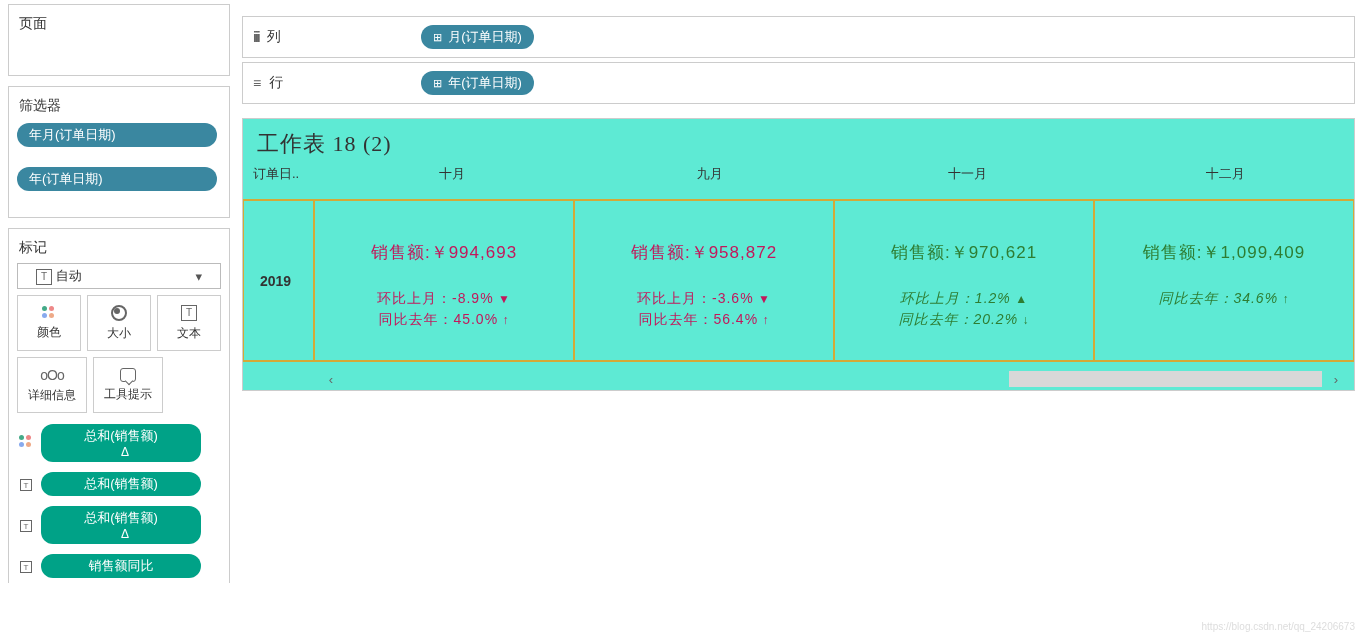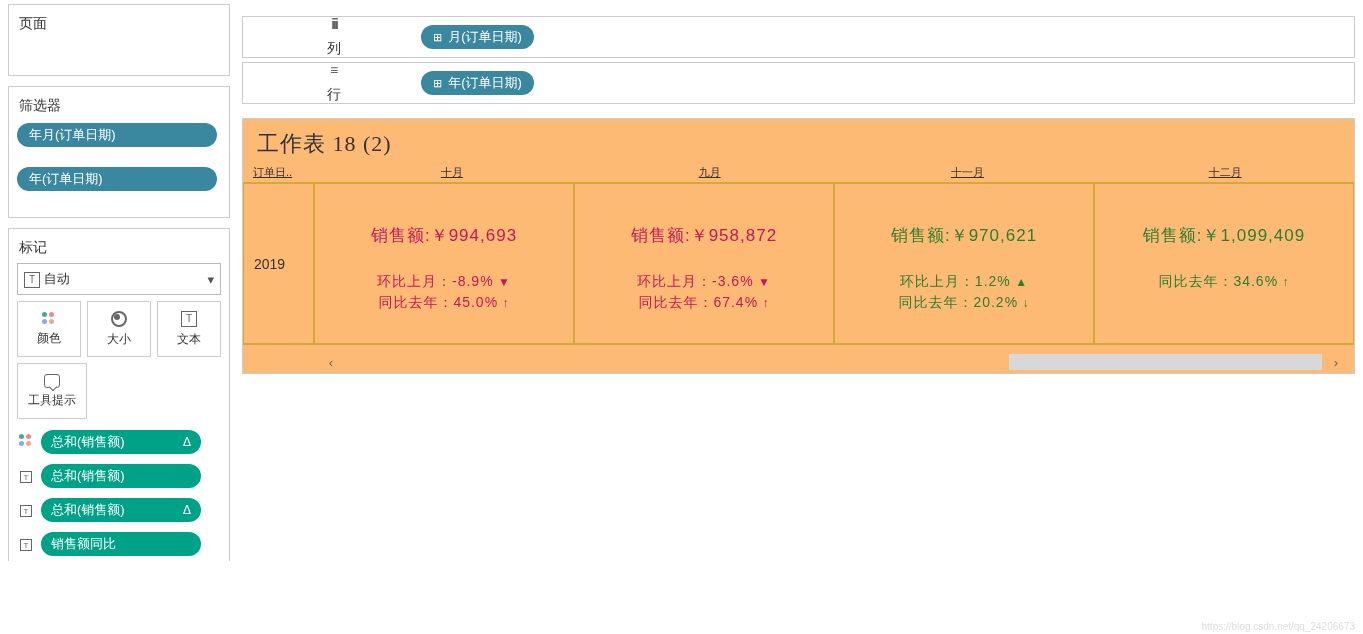--- a/index.html
+++ b/index.html
@@ -6,56 +6,56 @@
 body { background: #fff; font-size: 13px; color: #333; }
 
 .app { display: flex; width: 1363px; }
 .left-col { width: 238px; padding: 4px 8px 0 8px; }
 .right-col { flex: 1; padding: 0 8px 0 4px; }
 
 .panel { border: 1px solid #ccc; margin-bottom: 10px; padding: 8px; background: #fff; }
 .panel-title { font-size: 14px; padding: 2px 0 6px 2px; }
 
 .pill { background: #3a87a0; color: #fff; border-radius: 12px; padding: 3px 12px; display: inline-flex; align-items: center; font-size: 13px; margin: 2px 0; }
-.pill-green { background: #00a287; }
+.pill-green { background: #00a287; flex-direction: column; }
 .pill .plus { margin-right: 6px; font-size: 11px; }
 .pill .delta { margin-left: 8px; font-size: 12px; }
 
 .filter-pill { width: 200px; margin-bottom: 18px; }
 
-.marks-select { width: 100%; height: 32px; border: 1px solid #bbb; margin-bottom: 6px; display: flex; align-items: center; justify-content: space-between; padding: 0 6px; font-size: 13px; text-align: right; }
+.marks-select { width: 100%; height: 26px; border: 1px solid #bbb; margin-bottom: 6px; display: flex; align-items: center; justify-content: space-between; padding: 0 18px; font-size: 13px; text-align: right; }
 .marks-select .arrow { color: #555; }
 
 .marks-row { display: flex; gap: 6px; margin-bottom: 6px; }
 .marks-btn { border: 1px solid #ccc; width: 70px; height: 56px; display: flex; flex-direction: column; align-items: center; justify-content: center; gap: 4px; font-size: 12px; }
 
 .marks-list-row { display: flex; align-items: center; gap: 8px; padding: 3px 2px; }
 .marks-list-row .leading { width: 14px; text-align: center; color: #666; font-size: 12px; }
 .marks-list-row .pill { flex: 0 0 auto; width: 160px; justify-content: space-between; padding: 3px 10px; }
 
 .shelf-row { display: flex; align-items: center; border: 1px solid #ccc; height: 42px; margin-bottom: 4px; background: #fff; }
-.shelf-label { width: 172px; padding-left: 10px; display: flex; align-items: center; gap: 8px; font-size: 14px; flex-direction: column; }
+.shelf-label { width: 172px; padding-left: 10px; display: flex; align-items: center; gap: 8px; font-size: 14px; }
 .shelf-content { flex: 1; padding-left: 6px; }
 
-.viz-area { border: 1px solid #ccc; margin-top: 14px; background: #fdba74; }
+.viz-area { border: 1px solid #ccc; margin-top: 14px; background: #5eead4; }
 .viz-title { font-size: 22px; padding: 10px 14px 6px 14px; font-family: "SimSun", serif; letter-spacing: 1px; }
-.viz-header { display: flex; padding: 0 0 2px 10px; font-size: 11px; text-decoration: underline; }
+.viz-header { display: flex; padding: 0 0 16px 10px; font-size: 13px; }
 .viz-header .rowh { width: 70px; }
 .viz-header .colh { flex: 1; text-align: center; }
 
 .viz-row { display: flex; border: 2px solid #d4a937; border-left: none; border-right: 1px solid #d4a937; }
-.viz-rowlabel { width: 70px; display: flex; align-items: center; padding-left: 10px; border-left: 1px solid #d4a937; font-size: 14px; }
+.viz-rowlabel { width: 70px; display: flex; align-items: center; padding-left: 16px; border-left: 1px solid #d4a937; font-size: 14px; font-weight: bold; }
 .viz-cell { flex: 1; border-left: 2px solid #d4a937; padding: 40px 10px 30px 10px; text-align: center; }
 .viz-cell:first-of-type { border-left: 1px solid #d4a937; }
 
 .sales { font-size: 17px; font-family: "SimSun", serif; margin-bottom: 24px; letter-spacing: 1px; }
 .red { color: #c2185b; }
 .green { color: #2e7d32; }
 .metric { font-size: 14px; font-family: "SimSun", serif; letter-spacing: 1px; line-height: 1.5; }
-.up { color: #2e7d32; }
+.up { color: #2e7d32; font-style: italic; }
 .down { color: #c2185b; }
 .arrow-red { color: #c2185b; font-size: 12px; }
 .arrow-grn { color: #2e7d32; font-size: 12px; }
 
 .scrollbar-row { display: flex; align-items: center; height: 22px; margin-top: 6px; padding: 0 8px; }
 .scrollbar-row .arrow-btn { width: 20px; text-align: center; color: #666; cursor: pointer; }
 .scrollbar-row .track { flex: 1; height: 16px; position: relative; margin: 0 4px; }
 .scrollbar-row .thumb { position: absolute; right: 0; width: 32%; height: 100%; background: #d8d8d8; }
 
 .dots-icon { display: inline-block; width: 14px; height: 14px; position: relative; }
@@ -111,20 +111,24 @@
           <span>大小</span>
         </div>
         <div class="marks-btn">
           <span class="tbox-icon">T</span>
           <span>文本</span>
         </div>
       </div>
 
       <div class="marks-row">
         <div class="marks-btn">
+          <span class="ooo-icon">oOo</span>
+          <span>详细信息</span>
+        </div>
+        <div class="marks-btn">
           <span class="tooltip-icon"></span>
           <span>工具提示</span>
         </div>
       </div>
 
       <div class="marks-list-row">
         <span class="leading"><span class="dots-icon"></span></span>
         <span class="pill pill-green">
             <span>总和(销售额)</span>
             <span class="delta">Δ</span>
@@ -193,21 +197,21 @@
 
         <div class="viz-cell">
           <div class="sales red"><span>销售额:</span><span>￥994,693</span></div>
           <div class="metric down"><span>环比上月：</span><span>-8.9%</span> <span class="arrow-red">▼</span></div>
           <div class="metric down"><span>同比去年：</span><span>45.0%</span> <span class="arrow-red">↑</span></div>
         </div>
 
         <div class="viz-cell">
           <div class="sales red"><span>销售额:</span><span>￥958,872</span></div>
           <div class="metric down"><span>环比上月：</span><span>-3.6%</span> <span class="arrow-red">▼</span></div>
-          <div class="metric down"><span>同比去年：</span><span>67.4%</span> <span class="arrow-red">↑</span></div>
+          <div class="metric down"><span>同比去年：</span><span>56.4%</span> <span class="arrow-red">↑</span></div>
         </div>
 
         <div class="viz-cell">
           <div class="sales green"><span>销售额:</span><span>￥970,621</span></div>
           <div class="metric up"><span>环比上月：</span><span>1.2%</span> <span class="arrow-grn">▲</span></div>
           <div class="metric up"><span>同比去年：</span><span>20.2%</span> <span class="arrow-grn">↓</span></div>
         </div>
 
         <div class="viz-cell">
           <div class="sales green"><span>销售额:</span><span>￥1,099,409</span></div>

